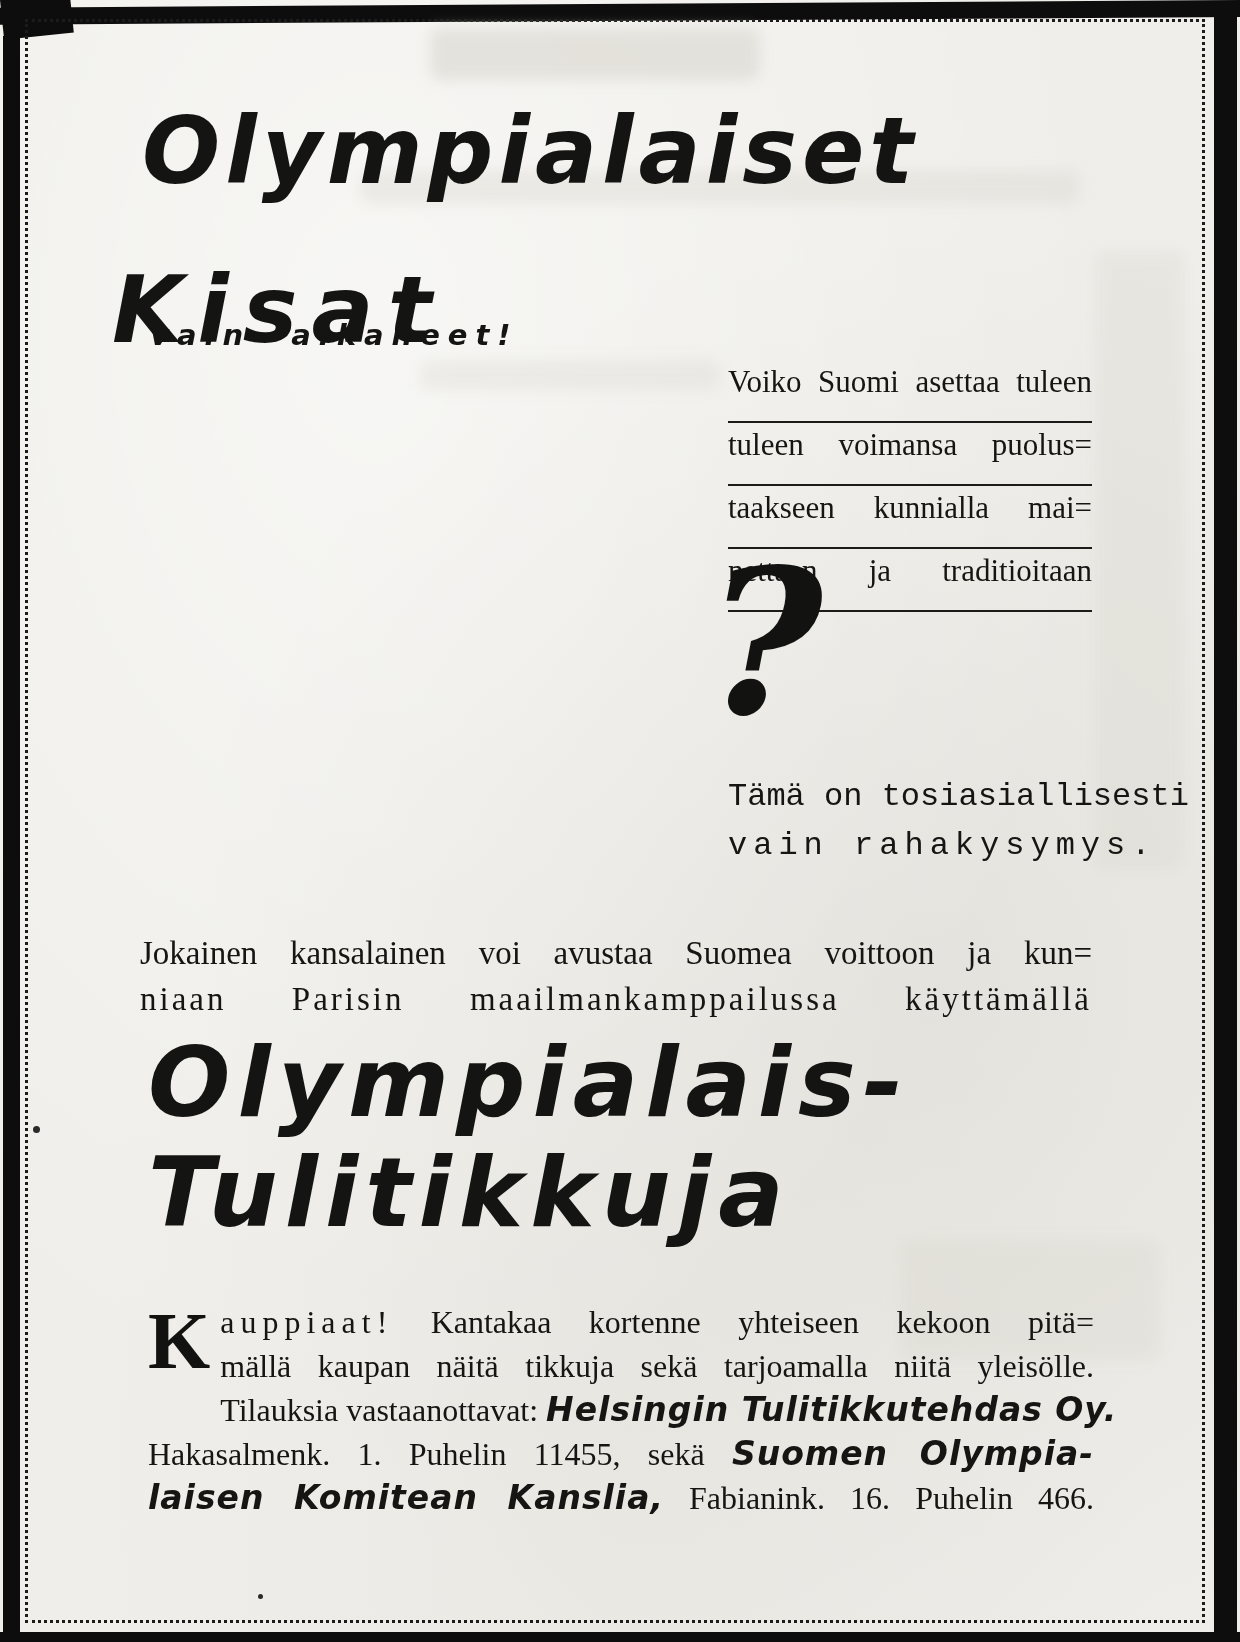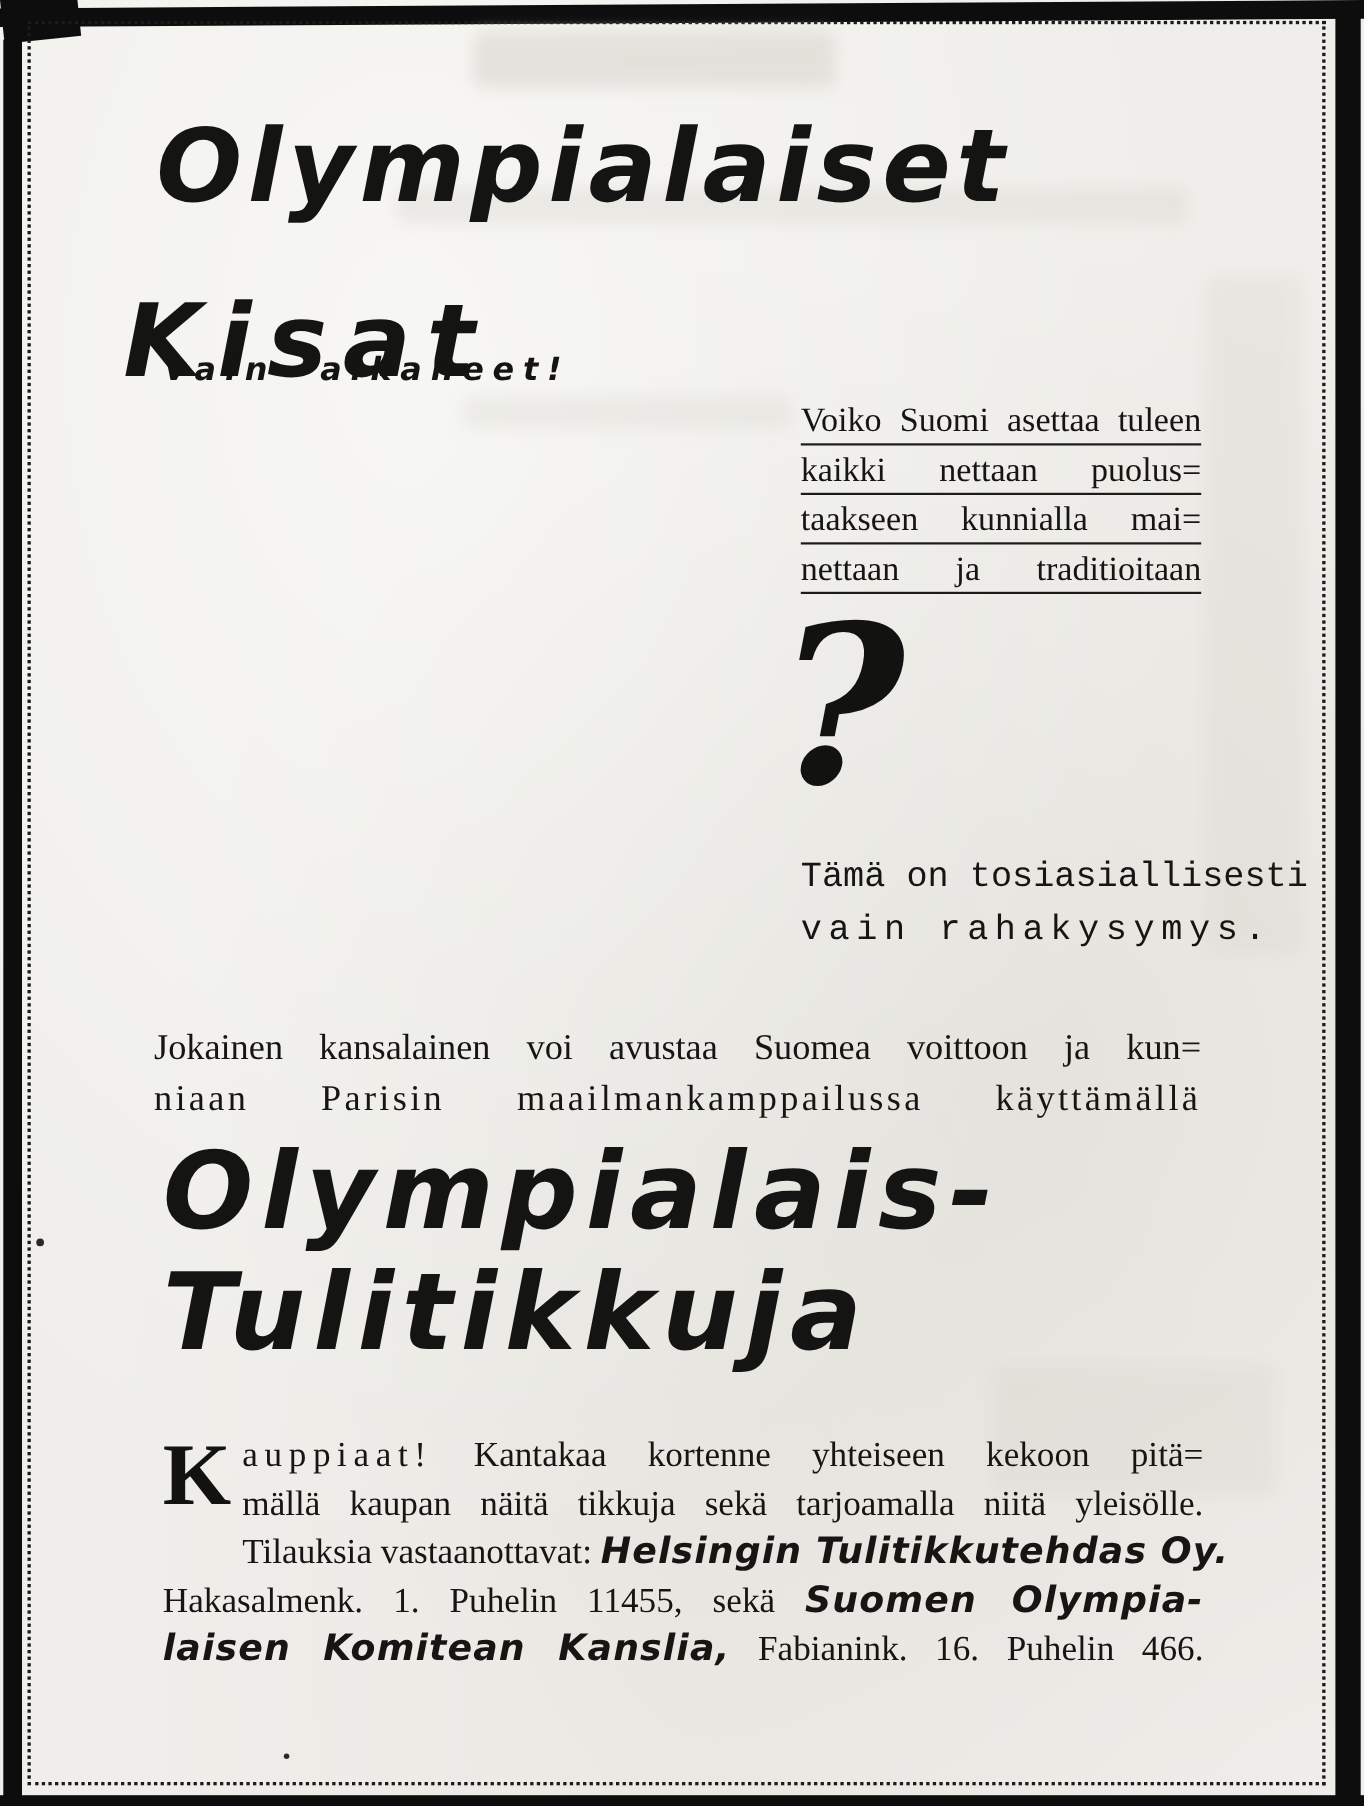--- a/index.html
+++ b/index.html
@@ -35,21 +35,21 @@
     font-family:"DejaVu Sans",sans-serif;font-weight:bold;font-style:italic;
     color:#141413;letter-spacing:5px;line-height:1;white-space:nowrap;
   }
   .abs{position:absolute;}
   .headline1{left:142px;top:106px;font-size:92px;}
   .headline2{left:112px;top:222px;font-size:92px;letter-spacing:14px;margin-top:43px;}
   .subtitle{left:150px;top:321px;font-size:29px;letter-spacing:8px;word-spacing:22px;}
   .qcol{left:728px;top:364px;width:364px;font-size:31px;}
   .qcol .uline{
     border-bottom:2.5px solid #1c1b1a;
-    padding-bottom:3px;margin-bottom:4px;line-height:36px;height:36px;
+    padding-bottom:21px;margin-bottom:4px;line-height:36px;height:36px;
     text-align:justify;text-align-last:justify;white-space:nowrap;
     font-family:"Liberation Serif",serif;
   }
   .qmark{
     left:706px;top:548px;font-size:200px;line-height:.95;
     font-family:"DejaVu Serif",serif;font-weight:bold;font-style:italic;color:#121211;
   }
   .answer{left:728px;top:772px;width:366px;font-size:32px;line-height:49px;}
   .answer div{text-align:justify;text-align-last:justify;white-space:nowrap;font-family:Liberation Mono, monospace;}
   .answer .spread{letter-spacing:6px;}
@@ -89,21 +89,21 @@
   <div class="ghost" style="left:900px;top:1240px;width:260px;height:120px;opacity:.3"></div>
   <div class="speck" style="left:33px;top:1126px;width:7px;height:7px;"></div>
   <div class="speck" style="left:258px;top:1594px;width:5px;height:5px;"></div>
 
   <div class="abs sans-black headline1">Olympialaiset</div>
   <div class="abs sans-black headline2">Kisat</div>
   <div class="abs sans-black subtitle">vain alkaneet!</div>
 
   <div class="abs qcol">
     <div class="uline">Voiko Suomi asettaa tuleen</div>
-    <div class="uline">kaikki nettaan puolus=</div>
+    <div class="uline">tuleen voimansa puolus=</div>
     <div class="uline">taakseen kunnialla mai=</div>
     <div class="uline">nettaan ja traditioitaan</div>
   </div>
 
   <div class="abs qmark">?</div>
 
   <div class="abs answer">
     <div>Tämä on tosiasiallisesti</div>
     <div class="spread">vain rahakysymys.</div>
   </div>

